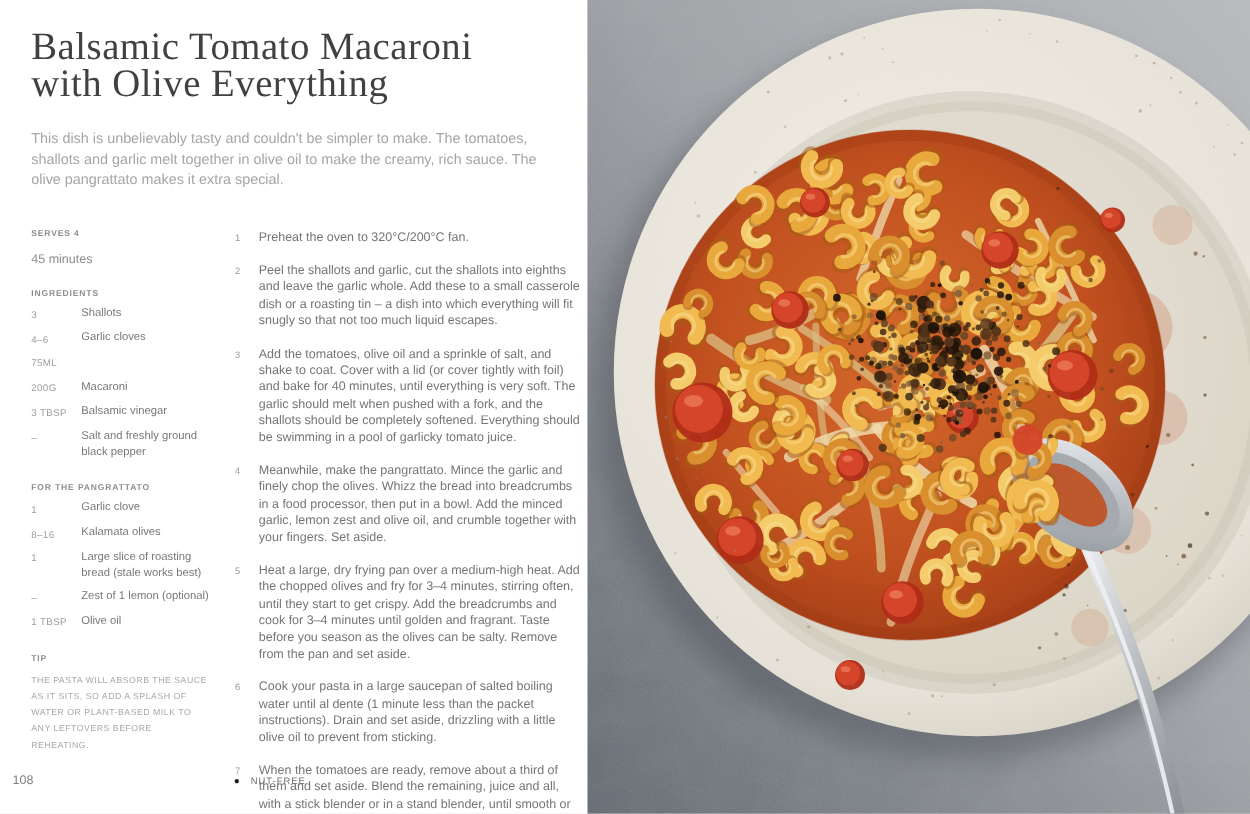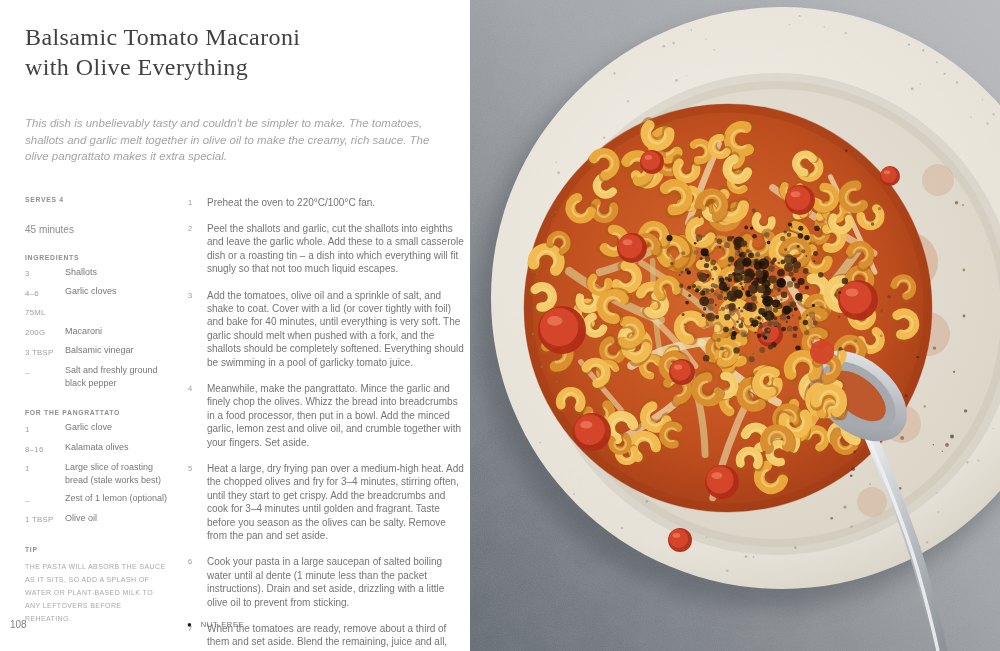--- a/index.html
+++ b/index.html
@@ -4,26 +4,26 @@
 <style>
   html,body{margin:0;padding:0;}
   body{width:1000px;height:651px;overflow:hidden;background:#fff;
        font-family:"Liberation Sans",sans-serif;}
   .spread{display:flex;width:1000px;height:651px;}
 
   
   .page-left{width:470px;height:651px;background:#ffffff;position:relative;
              box-sizing:border-box;padding:22px 0 0 25px;}
   .recipe-title{font-family:"Liberation Serif",serif;font-weight:400;
-                font-size:24px;line-height:30px;color:#414141;letter-spacing:.4px;}
-  .intro{margin-top:33px;width:412px;font-size:11.5px;line-height:16.5px;color:#a5a5a5;font-style:italic;}
+                font-size:31px;line-height:30px;color:#414141;letter-spacing:.4px;}
+  .intro{margin-top:21px;width:412px;font-size:11.5px;line-height:16.5px;color:#a5a5a5;}
   .cols{display:flex;margin-top:31px;}
   .sidebar{width:152px;flex:none;}
   .side-label{font-size:6.8px;font-weight:bold;letter-spacing:.7px;color:#8e8e8e;}
-  .side-time{font-size:10px;color:#8d8d8d;margin-top:21px;}
+  .side-time{font-size:10px;color:#8d8d8d;margin-top:11px;}
   .side-heading{font-size:6.8px;font-weight:bold;letter-spacing:.7px;color:#8e8e8e;margin-top:19px;}
   .ing-row{display:flex;margin-top:5px;line-height:13.2px;}
   .ing-amt{width:40px;flex:none;font-size:7.8px;color:#9d9d9d;letter-spacing:.3px;padding-top:1.5px;}
   .ing-item{width:110px;font-size:9px;color:#787878;}
   .tip-text{margin-top:7px;width:142px;font-size:7px;letter-spacing:.4px;
             line-height:13.2px;color:#a9a9a9;}
   
   .method{margin-left:11px;width:276px;}
   .step{display:flex;margin-bottom:13px;}
   .step-num{width:19px;flex:none;font-size:7.5px;color:#9a9a9a;padding-top:2px;}
@@ -104,21 +104,21 @@
           <span class="ing-item">Olive oil</span>
         </div>
 
         <div class="side-heading">TIP</div>
         <div class="tip-text">THE PASTA WILL ABSORB THE SAUCE AS IT SITS, SO ADD A SPLASH OF WATER OR PLANT-BASED MILK TO ANY LEFTOVERS BEFORE REHEATING.</div>
       </div>
 
       <div class="method">
         <div class="step">
           <span class="step-num">1</span>
-          <span class="step-text">Preheat the oven to 220°C/100°C fan.</span>
+          <span class="step-text">Preheat the oven to 320°C/200°C fan.</span>
         </div>
         <div class="step">
           <span class="step-num">2</span>
           <span class="step-text">Peel the shallots and garlic, cut the shallots into eighths and leave the garlic whole. Add these to a small casserole dish or a roasting tin – a dish into which everything will fit snugly so that not too much liquid escapes.</span>
         </div>
         <div class="step">
           <span class="step-num">3</span>
           <span class="step-text">Add the tomatoes, olive oil and a sprinkle of salt, and shake to coat. Cover with a lid (or cover tightly with foil) and bake for 40 minutes, until everything is very soft. The garlic should melt when pushed with a fork, and the shallots should be completely softened. Everything should be swimming in a pool of garlicky tomato juice.</span>
         </div>
         <div class="step">

